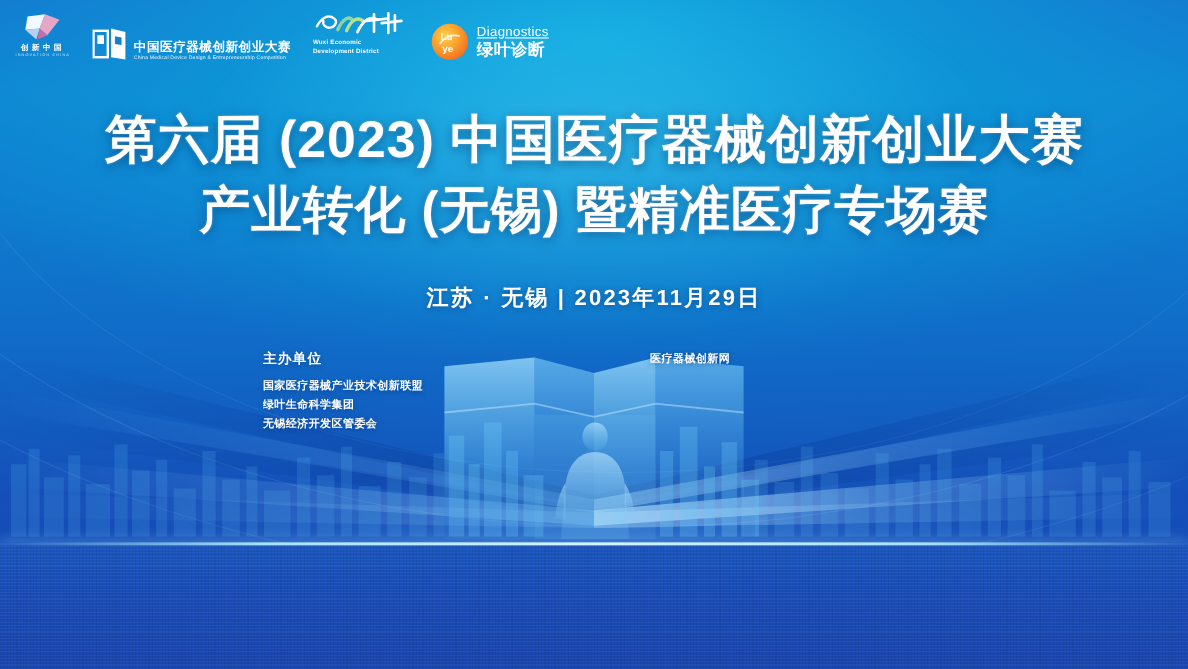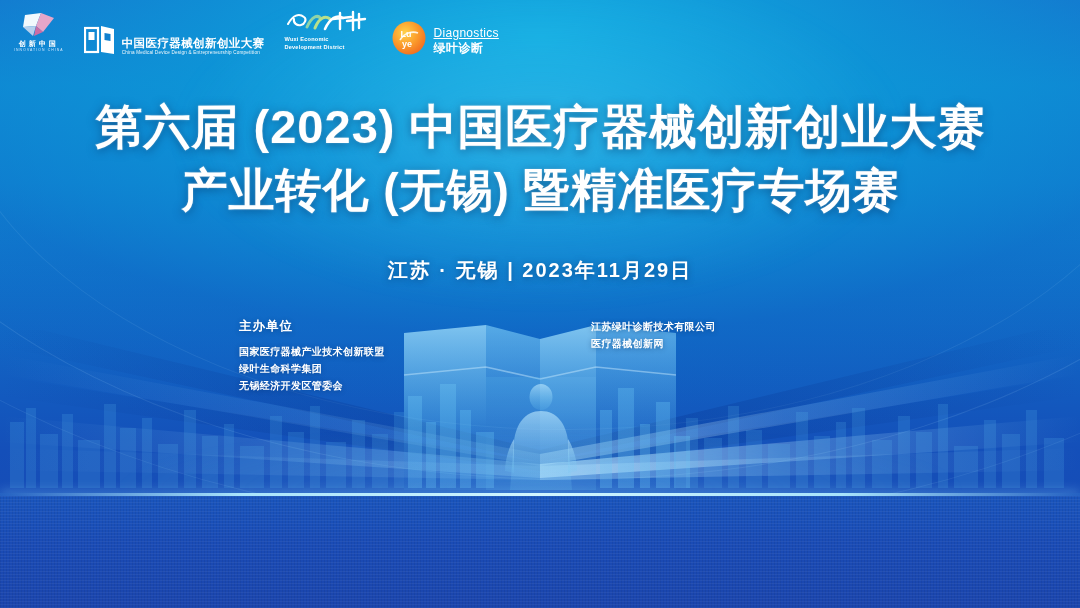--- a/index.html
+++ b/index.html
@@ -60,21 +60,21 @@
   .lg-cn{font-size:11.5px;font-weight:bold;letter-spacing:.4px;line-height:1.25;white-space:nowrap;}
   .lg-en{font-size:4.6px;letter-spacing:.2px;line-height:1.3;white-space:nowrap;opacity:.95;transform:scale(1);}
 
   .logo1{flex-direction:column;align-items:center;}
   .logo1 .l1cn{font-size:7px;font-weight:bold;color:#fff;letter-spacing:3px;line-height:1;margin-top:2px;}
   .logo1 .l1en{font-size:3.4px;color:#cfe8ff;letter-spacing:1.1px;line-height:1;margin-top:1.5px;}
 
   .logo3 .l3en{font-size:5.6px;font-weight:bold;color:#fff;line-height:1.45;letter-spacing:.2px;white-space:nowrap;margin-top:3px;text-align:left;}
 
   .logo4 .l4a{font-size:12px;color:#fff;line-height:1.1;letter-spacing:.3px;text-decoration:underline;}
-  .logo4 .l4b{font-size:12px;color:#fff;font-weight:bold;line-height:1.35;letter-spacing:.5px;}
+  .logo4 .l4b{font-size:15px;color:#fff;font-weight:bold;line-height:1.35;letter-spacing:.5px;}
 
   
   .headline{position:absolute;left:1px;right:0;top:96px;text-align:center;z-index:6;}
   .title-line{
     color:#ffffff;font-weight:bold;letter-spacing:1px;line-height:1.3;
     font-size:47px;white-space:nowrap;
     text-shadow:0 2px 10px rgba(4,44,96,.55), 0 0 2px rgba(255,255,255,.45);
   }
   .title-line.l2{font-size:46px;margin-top:4px;}
 
@@ -311,18 +311,17 @@
   <div class="subtitle">江苏 · 无锡 | 2023年11月29日</div>
 
   <div class="orgs">
     <div class="org-col">
       <div class="org-head">主办单位</div>
       <div class="org-item">国家医疗器械产业技术创新联盟</div>
       <div class="org-item">绿叶生命科学集团</div>
       <div class="org-item">无锡经济开发区管委会</div>
     </div>
     <div class="org-col">
-      <div class="org-item">江苏绿叶诊断技术有限公司</div>
       <div class="org-item">医疗器械创新网</div>
     </div>
   </div>
 
 </div>
 
 </body></html>

